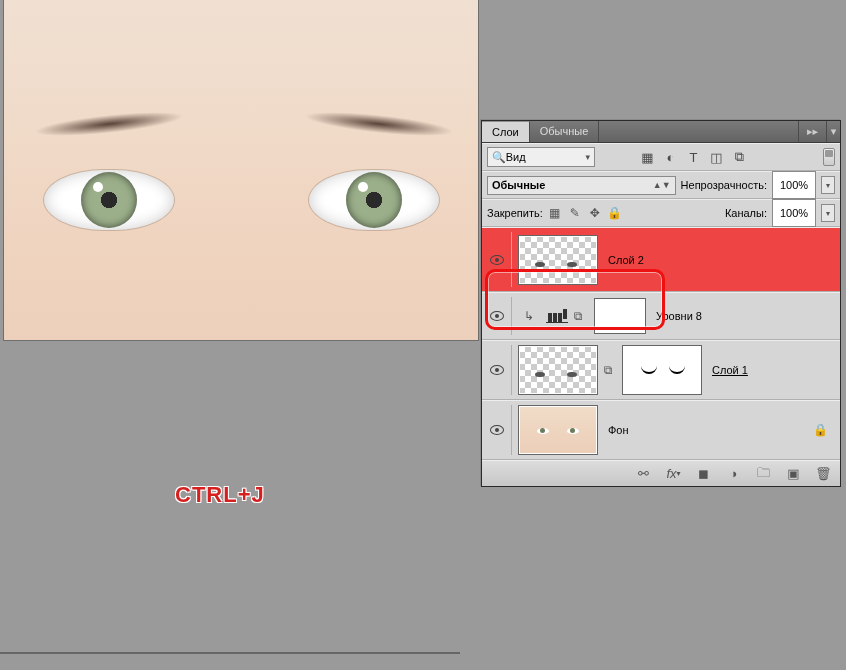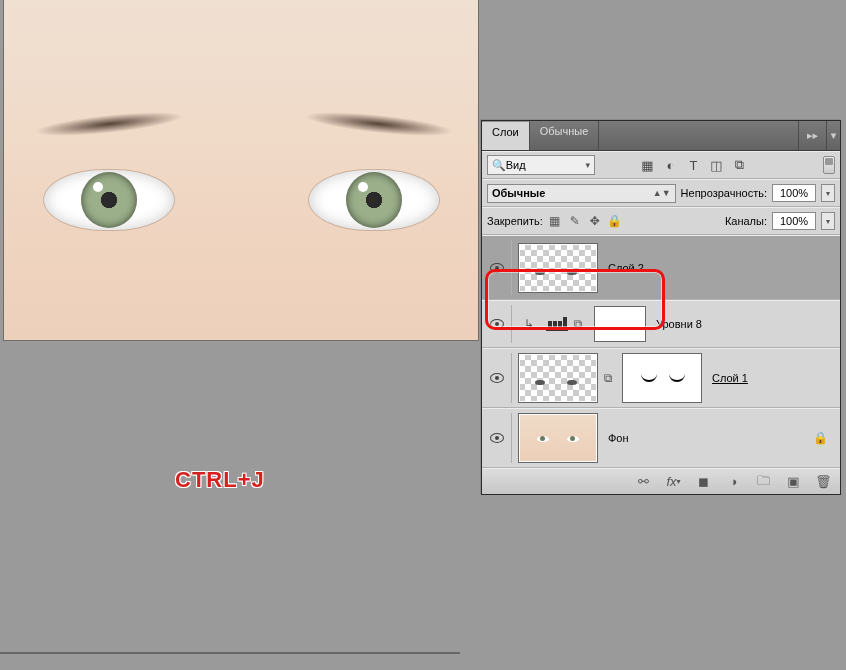--- a/index.html
+++ b/index.html
@@ -64,41 +64,41 @@
   .brow.right { left: 300px; top: 115px; transform: rotate(6deg); }
   .doc-bottom-rule {
     position: absolute;
     left: 0; top: 652px;
     width: 460px; height: 2px;
     background: #666;
   }
 
   .annotation {
     position: absolute;
-    left: 175px; top: 467px;
+    left: 175px; top: 482px;
     font-weight: bold;
     font-size: 22px;
     color: #d62020;
     text-shadow: -1px -1px 0 #fff, 1px -1px 0 #fff, -1px 1px 0 #fff, 1px 1px 0 #fff;
     letter-spacing: 1px;
   }
 
   
   .panel {
     position: absolute;
     left: 481px; top: 120px;
     width: 360px;
     background: #d6d6d6;
     border: 1px solid #2a2a2a;
     box-shadow: -1px -1px 0 #8a8a8a;
   }
   .panel-header {
     display: flex;
     align-items: stretch;
-    height: 30px;
+    height: 22px;
     background: linear-gradient(#7a7a7a, #636363);
     border-bottom: 1px solid #3a3a3a;
   }
   .tab {
     padding: 4px 10px 0;
     font-size: 11px;
     color: #ddd;
     border-right: 1px solid #4a4a4a;
     cursor: pointer;
   }
@@ -152,42 +152,42 @@
     height: 19px;
     border: 1px solid #8a8a8a;
     background: #e7e7e7;
     font-size: 11px;
     padding: 0 4px;
     display:flex; align-items:center; justify-content:space-between;font-weight:bold;
   }
   .blend-select .caret { font-size:9px; color:#555;}
   .lbl { font-size:11px; color:#000;}
   .num-field {
-    width: 44px; height: 18px;
+    width: 44px; height: 28px;
     border: 1px solid #8a8a8a;
     background: #fff; font-size:11px; text-align:center;
     display:flex; align-items:center; justify-content:center;
   }
   .dd-btn {
     width: 14px; height:18px; border:1px solid #8a8a8a; background:#e7e7e7;
     display:flex; align-items:center; justify-content:center; font-size:8px; color:#555;
   }
   .lock-icons { display:flex; gap:6px; }
   .lockicon { width:14px; height:14px; display:flex; align-items:center; justify-content:center; font-size:12px; color:#555;}
 
   
   .layer-list { background:#d6d6d6; }
   .layer-row {
     display:flex; align-items:center;
     min-height: 58px;
     border-top: 1px solid #ededed;
     border-bottom: 1px solid #b0b0b0;
     padding: 4px 0;
   }
-  .layer-row.selected { background: #a3a3a3; }
+  .layer-row.selected { background: #ef4444; }
   .vis-col {
     width: 30px; display:flex; align-items:center; justify-content:center;
     border-right: 1px solid #b0b0b0;
     align-self: stretch;
   }
   .eye-icon {
     width:14px; height:10px; border:1px solid #444; border-radius: 7px/5px;
     position:relative;
   }
   .eye-icon::after{content:""; position:absolute; left:4px; top:2px; width:4px; height:4px; background:#444; border-radius:50%;}

